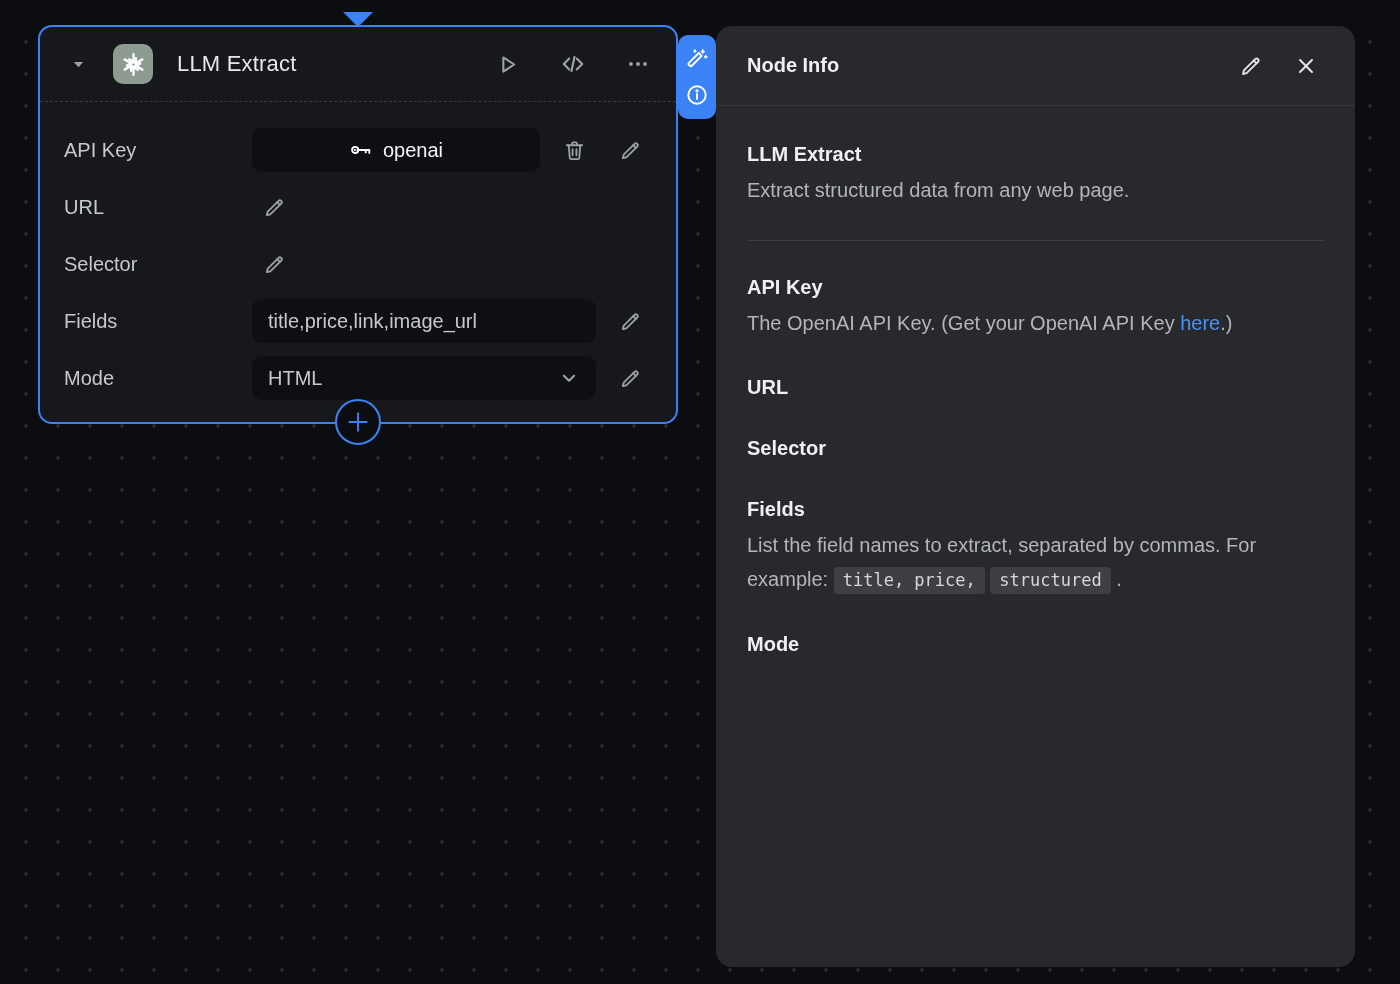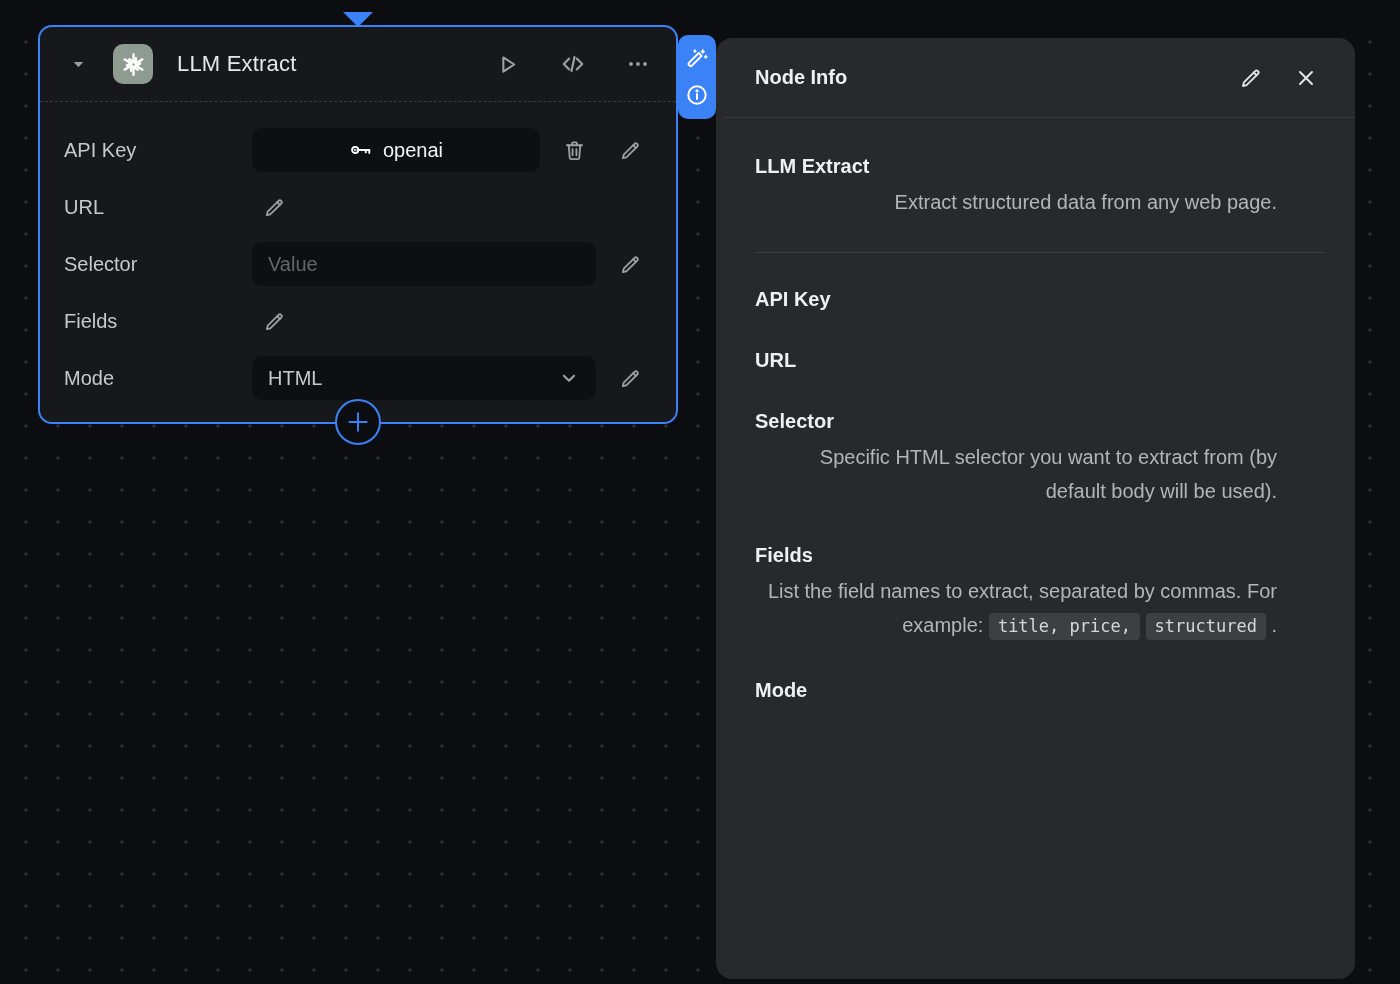--- a/index.html
+++ b/index.html
@@ -73,33 +73,33 @@
     display:flex;align-items:center;justify-content:center;cursor:pointer;
   }
   
   .sel-toolbar{
     position:absolute;left:678px;top:23px;width:38px;height:84px;border-radius:10px;
     background:var(--accent);display:flex;flex-direction:column;align-items:center;justify-content:space-evenly;
   }
   .sel-toolbar .icon-btn{color:#fff;}
   
   .panel{
-    position:absolute;left:716px;top:26px;width:639px;height:941px;
-    background:var(--panel-bg);border-radius:16px;overflow:hidden;padding-left:8px;
+    position:absolute;left:716px;top:14px;width:639px;height:941px;
+    background:var(--panel-bg);border-radius:16px;overflow:hidden;
   }
   .panel-header{
     display:flex;align-items:center;height:80px;padding:0 38px 0 31px;
     border-bottom:1px solid #39393c;
   }
   .panel-title{font-size:20px;font-weight:600;color:var(--text-hi);}
   .panel-header .icon-btn{margin-left:32px;color:#e3e4e6;}
   .panel-content{padding:34px 31px 0 31px;}
   .info-section{margin-bottom:33px;}
   .info-section h3{font-size:20px;font-weight:600;color:var(--text-hi);line-height:28px;margin-bottom:5px;}
-  .info-section p{font-size:20px;color:var(--text-body);line-height:34px;max-width:522px;text-align:right;}
+  .info-section p{font-size:20px;color:var(--text-body);line-height:34px;max-width:522px;}
   .panel-content hr{border:none;border-top:1px solid var(--divider);margin:27px 0 32px 0;}
   .seg-link{color:var(--link);text-decoration:none;cursor:pointer;}
   .seg-code{
     font-family:"DejaVu Sans Mono",monospace;font-size:17px;color:var(--code-text);
     background:var(--code-bg);border-radius:4px;padding:3px 9px 4px 9px;
     -webkit-box-decoration-break:clone;box-decoration-break:clone;
   }
   svg{display:block;}
 </style>
 </head>
@@ -187,33 +187,33 @@
         <button class="sq">
           <svg width="23" height="23" viewBox="0 0 24 24" fill="none" stroke="currentColor" stroke-width="1.9" stroke-linecap="round" stroke-linejoin="round">
               <path d="M4 20 l0.9-3.6 L16.2 5.1 a2 2 0 0 1 2.8 0 l0 0 a2 2 0 0 1 0 2.8 L7.6 19.1 Z"></path>
               <path d="M14.8 6.5 l2.8 2.8"></path>
             </svg>
         </button>
       </div>
 
       <div class="row">
         <label>Selector</label>
+        <button class="sq">
+          <svg width="23" height="23" viewBox="0 0 24 24" fill="none" stroke="currentColor" stroke-width="1.9" stroke-linecap="round" stroke-linejoin="round">
+              <path d="M4 20 l0.9-3.6 L16.2 5.1 a2 2 0 0 1 2.8 0 l0 0 a2 2 0 0 1 0 2.8 L7.6 19.1 Z"></path>
+              <path d="M14.8 6.5 l2.8 2.8"></path>
+            </svg>
+        </button>
+      </div>
+
+      <div class="row">
+        <label>Fields</label>
         <div class="field">
-          <span class="ph">Value</span>
+          <span>title,price,link,image_url</span>
         </div>
-        <button class="sq">
-          <svg width="23" height="23" viewBox="0 0 24 24" fill="none" stroke="currentColor" stroke-width="1.9" stroke-linecap="round" stroke-linejoin="round">
-              <path d="M4 20 l0.9-3.6 L16.2 5.1 a2 2 0 0 1 2.8 0 l0 0 a2 2 0 0 1 0 2.8 L7.6 19.1 Z"></path>
-              <path d="M14.8 6.5 l2.8 2.8"></path>
-            </svg>
-        </button>
-      </div>
-
-      <div class="row">
-        <label>Fields</label>
         <button class="sq">
           <svg width="23" height="23" viewBox="0 0 24 24" fill="none" stroke="currentColor" stroke-width="1.9" stroke-linecap="round" stroke-linejoin="round">
               <path d="M4 20 l0.9-3.6 L16.2 5.1 a2 2 0 0 1 2.8 0 l0 0 a2 2 0 0 1 0 2.8 L7.6 19.1 Z"></path>
               <path d="M14.8 6.5 l2.8 2.8"></path>
             </svg>
         </button>
       </div>
 
       <div class="row">
         <label>Mode</label>
@@ -280,27 +280,27 @@
     </div>
 
     <div class="panel-content">
       <div class="info-section">
         <h3>LLM Extract</h3>
         <p><span>Extract structured data from any web page.</span></p>
       </div>
       <hr>
       <div class="info-section">
         <h3>API Key</h3>
+        <p><span>The OpenAI API Key. (Get your OpenAI API Key </span><a class="seg-link" href="#">here</a><span>.)</span></p>
       </div>
       <div class="info-section">
         <h3>URL</h3>
       </div>
       <div class="info-section">
         <h3>Selector</h3>
-        <p><span>Specific HTML selector you want to extract from (by default body will be used).</span></p>
       </div>
       <div class="info-section">
         <h3>Fields</h3>
         <p><span>List the field names to extract, separated by commas. For example: </span><code class="seg-code">title, price,</code><span> </span><code class="seg-code">structured</code><span> .</span></p>
       </div>
       <div class="info-section">
         <h3>Mode</h3>
       </div>
     </div>
   </aside>

